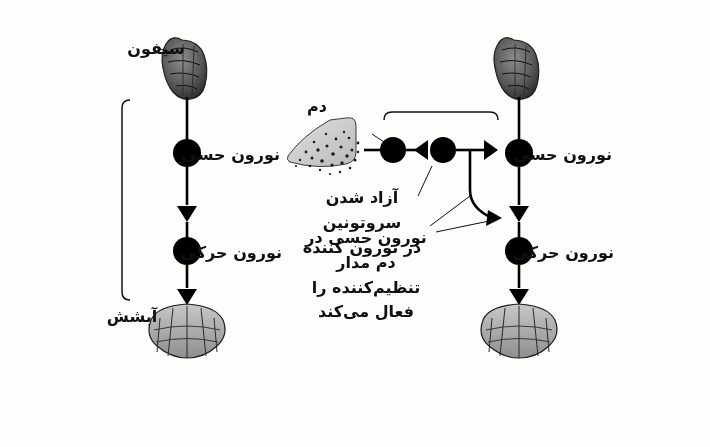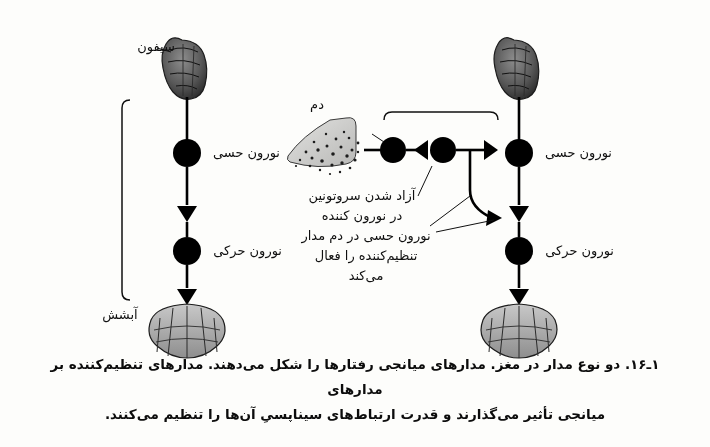--- a/index.html
+++ b/index.html
@@ -7,26 +7,27 @@
     width:710px;height:447px;overflow:hidden;
     font-family:"DejaVu Sans", sans-serif;
     color:#111;
     position:relative;
   }
   #figure{
     position:absolute;left:0;top:0;width:710px;height:447px;
   }
   .lbl{
     position:absolute;
-    font-size:13px;
+    font-size:16px;
     line-height:1.35;
     color:#101010;
     direction:rtl;
     text-align:center;
     white-space:nowrap;
+    font-weight:bold;
   }
   .lbl.wrap{white-space:normal;}
   .caption{
     position:absolute;
     left:38px;right:38px;
     top:352px;
     font-size:13.5px;
     line-height:1.85;
     text-align:center;
     direction:rtl;
@@ -189,33 +190,29 @@
     </g>
   </svg>
 
   <div class="lbl" style="left:126px;top:38px;width:60px;">سیفون</div>
 
   <div class="lbl" style="left:210px;top:144px;width:70px;text-align:right;">نورون حسی</div>
 
   <div class="lbl" style="left:210px;top:242px;width:72px;text-align:right;">نورون حرکی</div>
 
 
-  <div class="lbl" style="left:92px;top:306px;width:56px;">آبشش</div>
+  <div class="lbl" style="left:104px;top:306px;width:56px;">آبشش</div>
 
   <div class="lbl" style="left:300px;top:96px;width:34px;">دم</div>
 
 
   <div class="lbl wrap" style="left:300px;top:186px;width:124px;line-height:1.55;white-space:pre-line;">آزاد شدن سروتونین
 در نورون کننده</div>
 
   <div class="lbl wrap" style="left:296px;top:226px;width:140px;line-height:1.55;white-space:pre-line;">نورون حسی در دم مدار
 تنظیم‌کننده را فعال  می‌کند</div>
 
   <div class="lbl" style="left:542px;top:144px;width:70px;text-align:right;">نورون حسی</div>
 
   <div class="lbl" style="left:542px;top:242px;width:72px;text-align:right;">نورون حرکی</div>
 
-  <div class="caption">
-    <span class="ln">۱ـ۱۶. دو نوع مدار در مغز. مدارهای میانجی رفتارها را شکل می‌دهند. مدارهای  تنظیم‌کننده بر مدارهای</span>
-    <span class="ln">میانجی تأثیر می‌گذارند و قدرت ارتباط‌های سیناپسیِ آن‌ها را تنظیم می‌کنند.</span>
-  </div>
 
 </div>
 
 </body></html>

